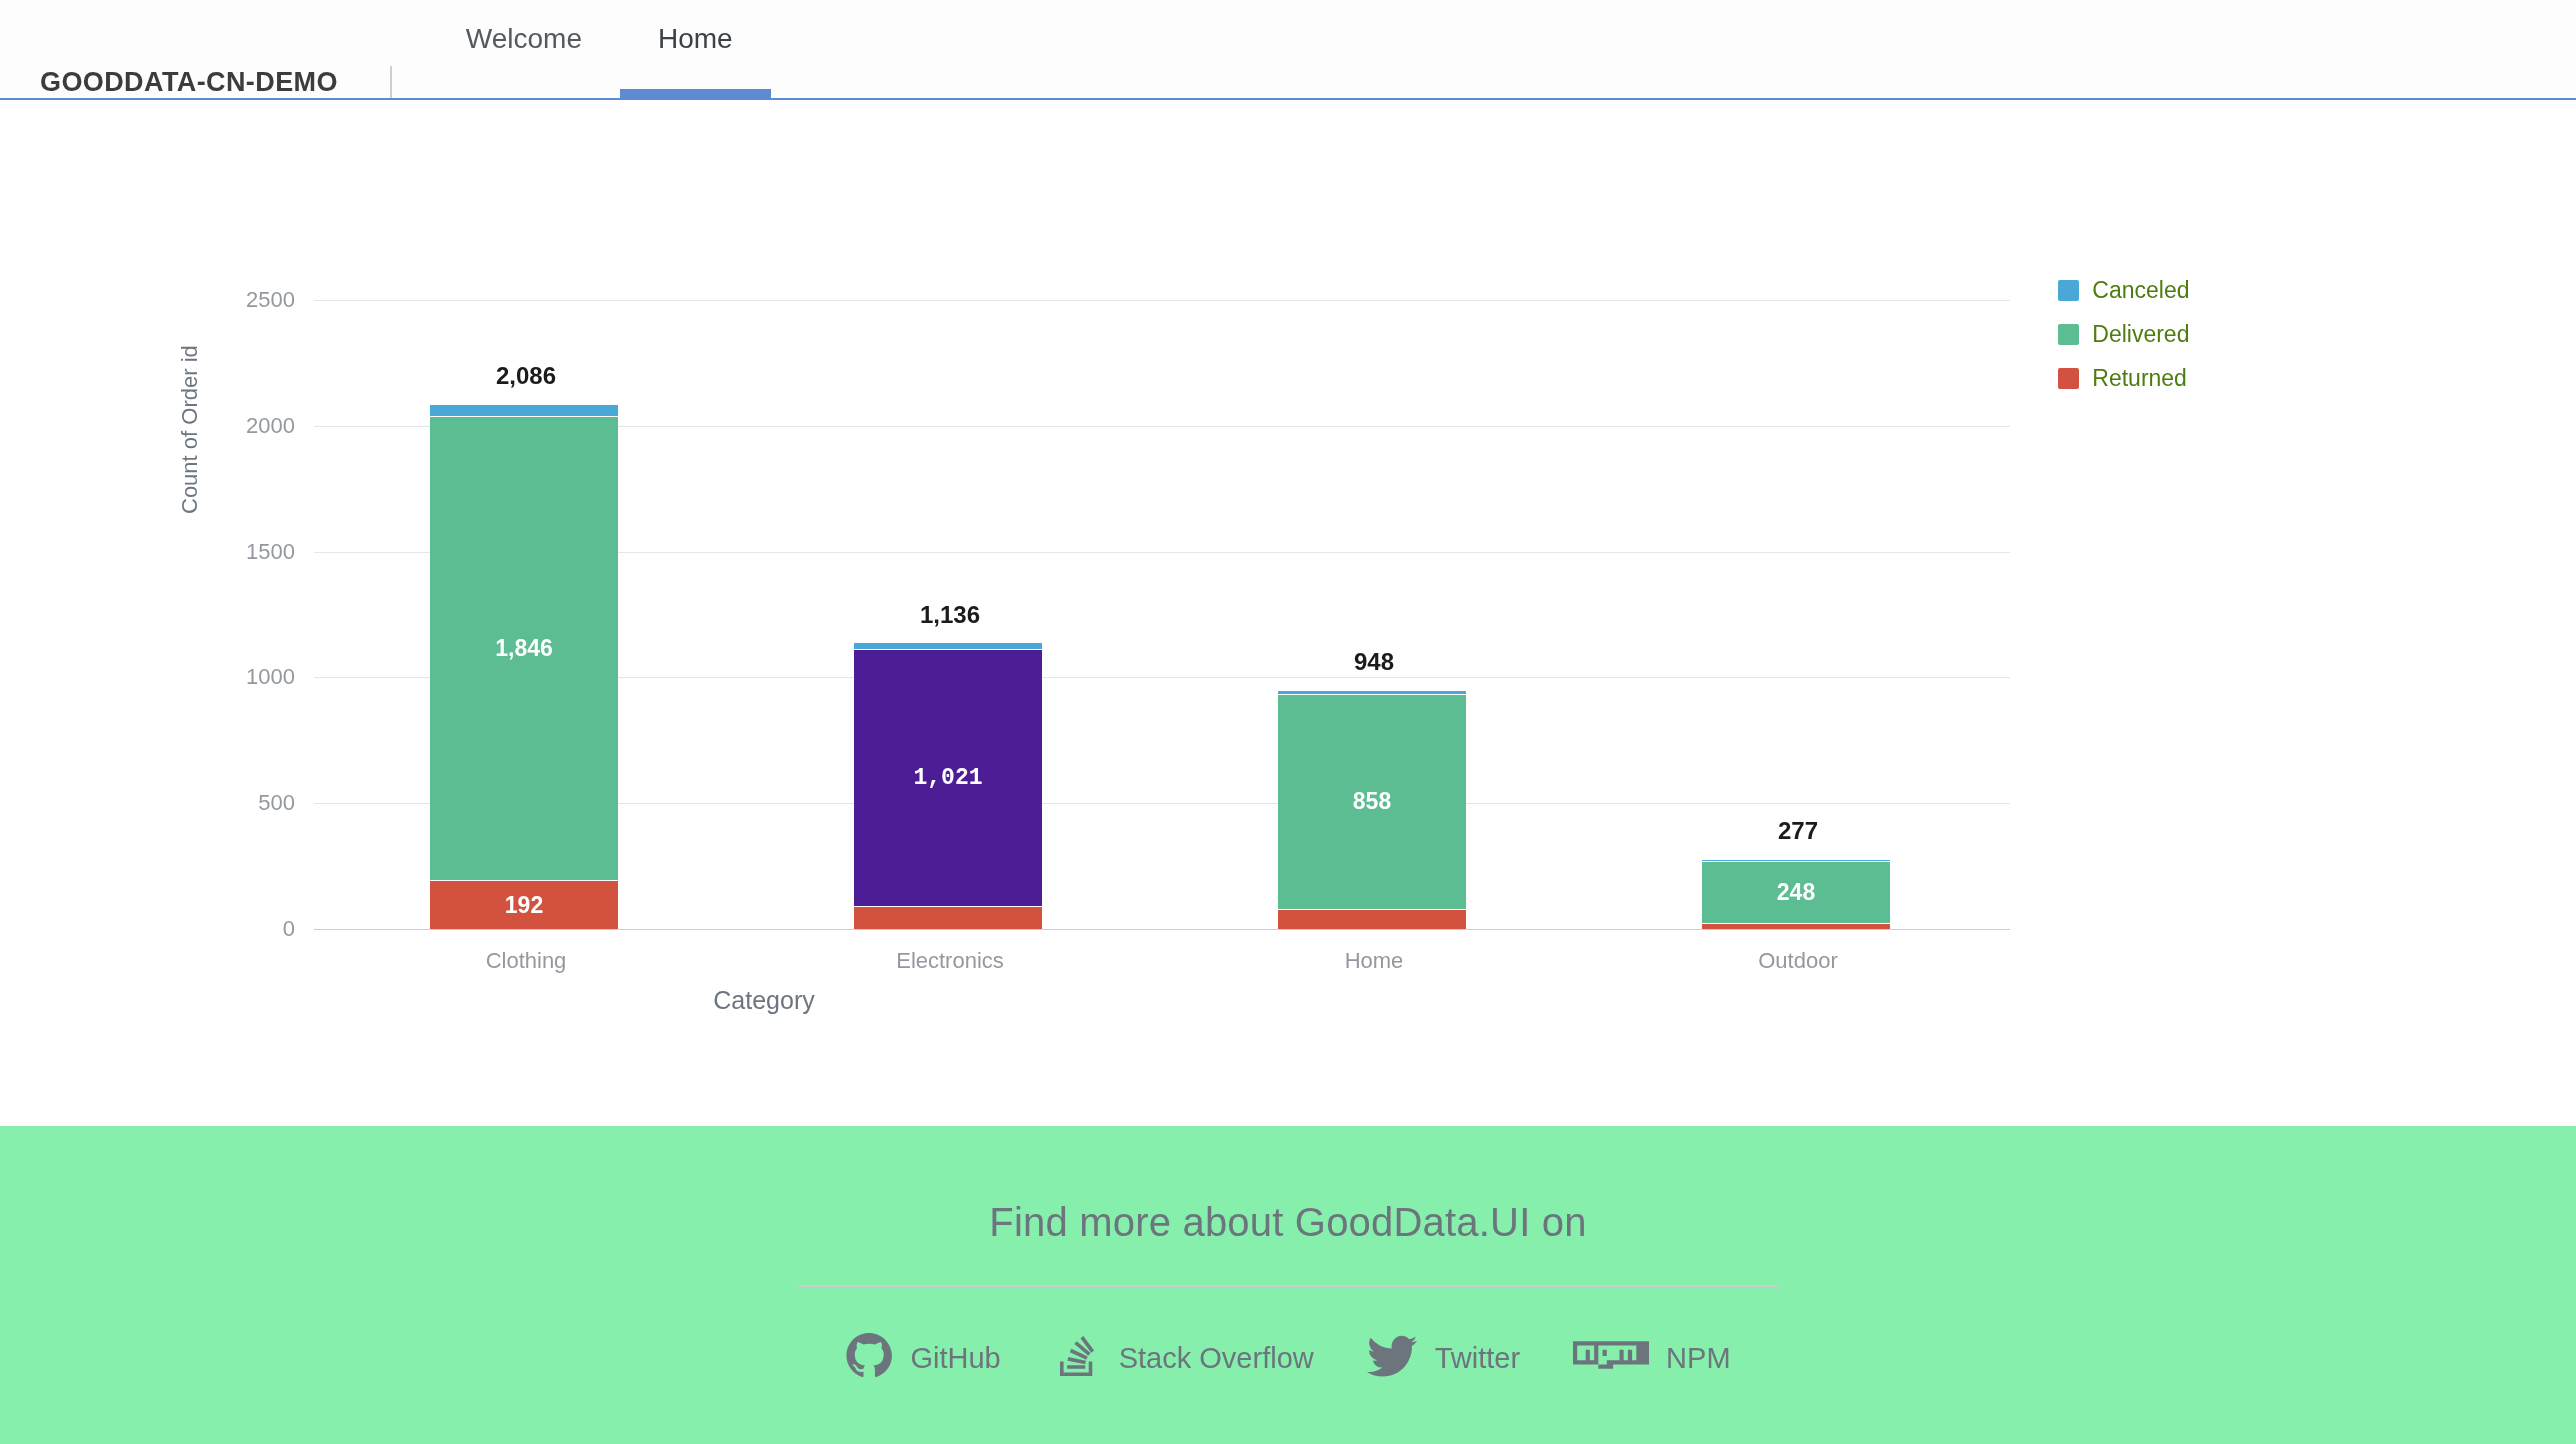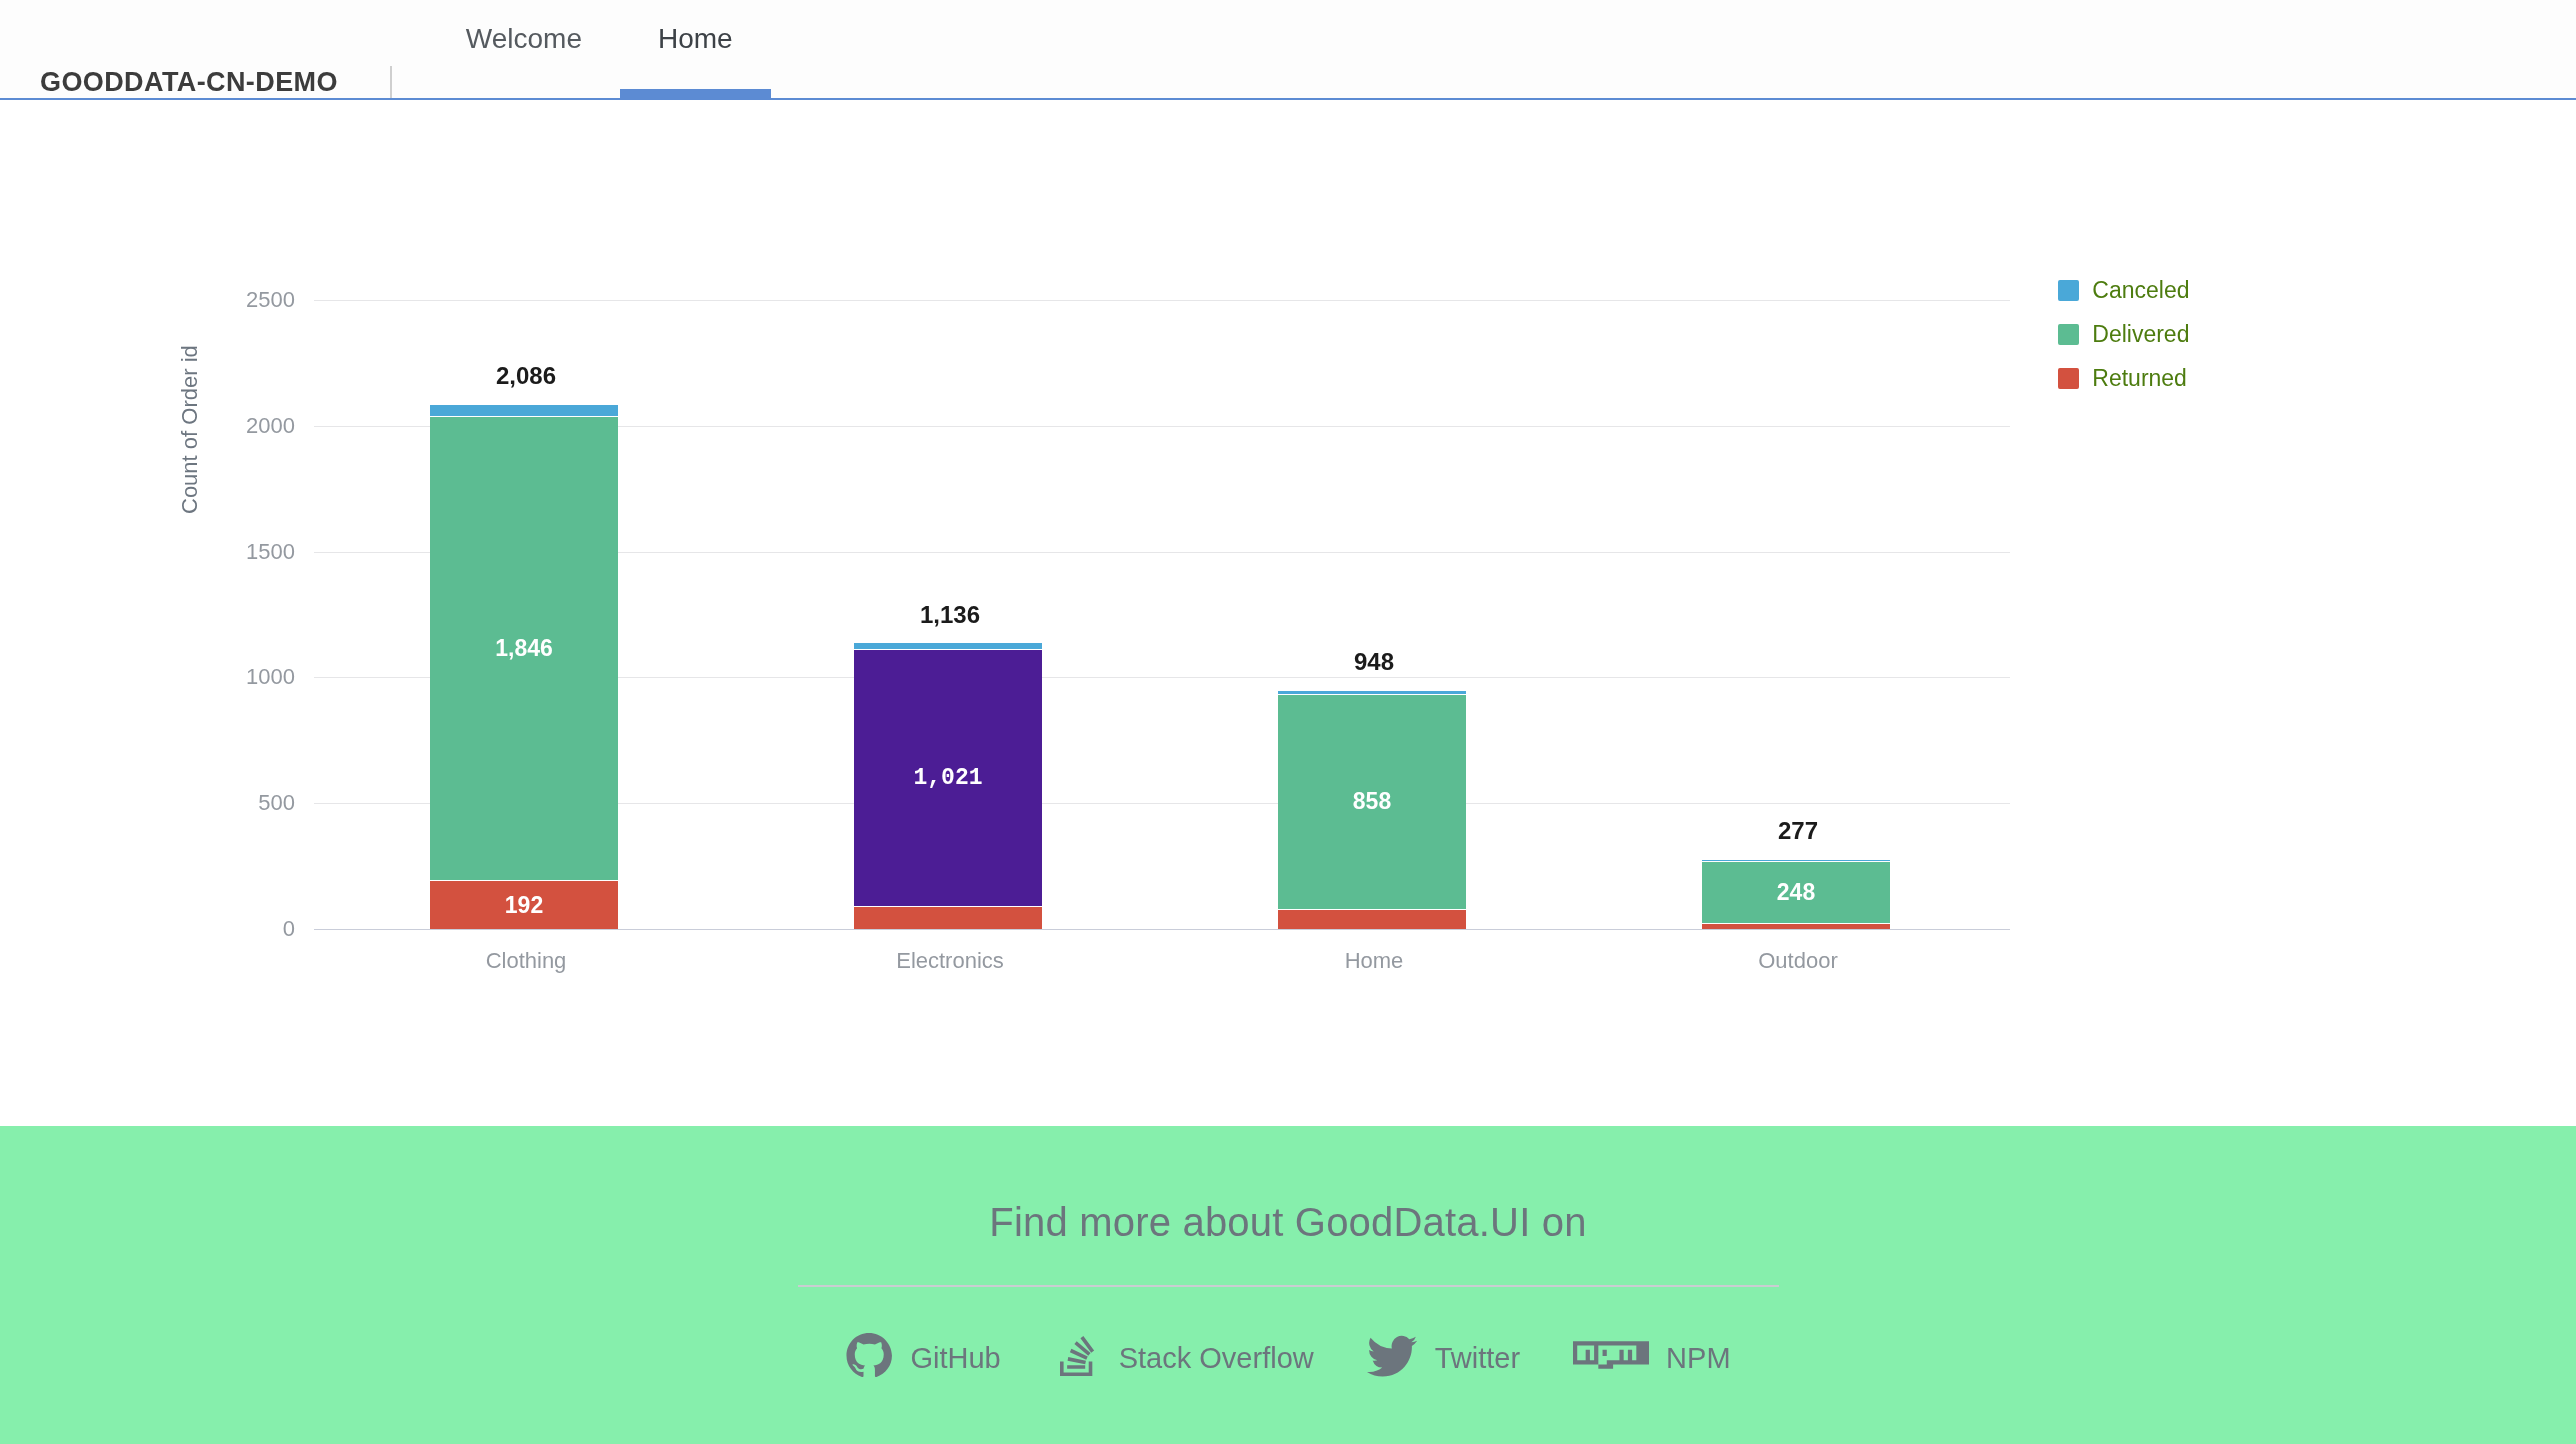--- a/index.html
+++ b/index.html
@@ -269,20 +269,23 @@
         <div class="xtick" style="left: 964px;">Home</div>
         <div class="bar" style="left: 1388px; height: 70px;">
           <div class="seg" style="height: 1.8px; background: rgb(74, 168, 216); border-bottom-width: 1px;"></div>
           <div class="seg" style="height: 62px; background: rgb(92, 188, 146);">248</div>
           <div class="seg" style="height: 5.5px; background: rgb(211, 81, 63); border-bottom-width: 1px;"></div>
         </div>
         <div class="bar-total" style="left: 1388px; top: 517px;">277</div>
         <div class="xtick" style="left: 1388px;">Outdoor</div>
       </div>
 
+    <div class="x-axis-title">
+      <span class="x-axis-title-inner">Category</span>
+    </div>
 
     <div class="legend" id="legend">
         <div class="legend-item">
           <span class="legend-swatch" style="background: rgb(74, 168, 216);"></span>
           <span class="legend-label">Canceled</span>
         </div>
         <div class="legend-item">
           <span class="legend-swatch" style="background: rgb(92, 188, 146);"></span>
           <span class="legend-label">Delivered</span>
         </div>

